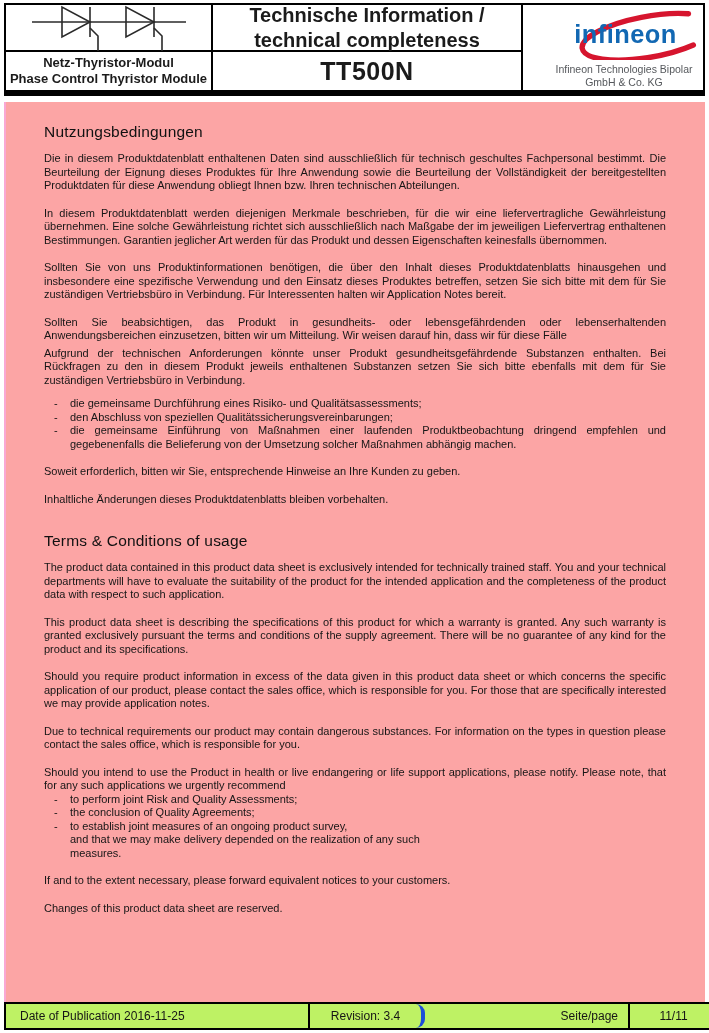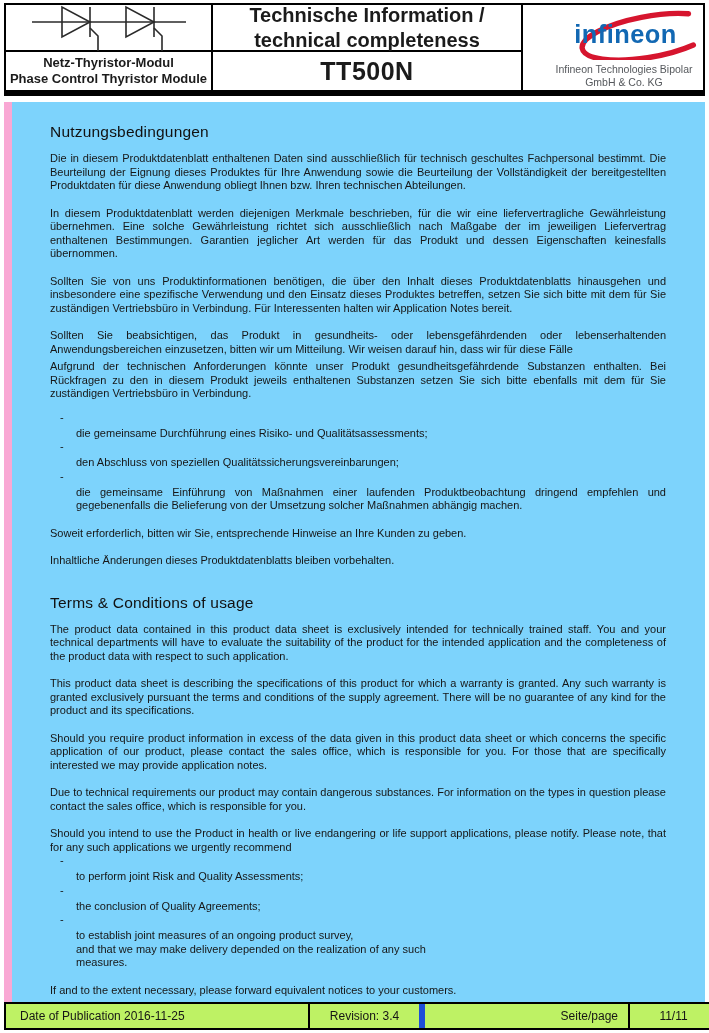--- a/index.html
+++ b/index.html
@@ -35,50 +35,50 @@
   .company-name {
     font-size: 10.5px; line-height: 1.3; color: #55585c;
     width: 162px; text-align: center;
   }
   .logo-svg { display: block; }
   .sym-svg { display: block; }
 
   
   .content {
     position: absolute; top: 102px; left: 4px; width: 701px; height: 900px;
-    border-left: 8px solid #f9a8d4;
+    border-left: 2px solid #f9a8d4;
     padding: 21px 39px 0 38px;
-    background: #7dd3fc;
+    background: #fca5a5;
   }
   .section-heading {
     font-size: 15.5px; font-weight: 400; color: #111;
     margin-bottom: 11px; letter-spacing: 0.2px;
   }
   .section-heading.second { margin-top: 26px; }
   .para {
     font-size: 11px; line-height: 13.5px; text-align: justify;
     margin-bottom: 14px; color: #161616;
   }
   .bullet-list { margin: -4px 0 14px 0; }
   .bullet-row { display: flex; font-size: 11px; line-height: 13.5px; color: #161616; }
   .bullet-dash { width: 26px; padding-left: 10px; flex: 0 0 26px; }
-  .bullet-text { flex: 1; text-align: justify; white-space: pre-line; margin-top: 16px; }
+  .bullet-text { flex: 1; text-align: justify; white-space: pre-line; }
 
   
   .footer {
     position: absolute; top: 1002px; left: 4px; width: 705px; height: 28px;
     border-top: 2px solid #000; border-bottom: 2px solid #000; border-left: 2px solid #000;
     display: grid;
     grid-template-columns: 304px 115px 205px 1fr;
     background: #bef264;
     font-size: 12px; color: #161616;
   }
   .f-cell { display: flex; align-items: center; }
   .f-pub   { border-right: 2px solid #000; padding-left: 14px; }
-  .f-rev   { border-right: 6px solid #1d4ed8; justify-content: center; }
+  .f-rev   { border-right: 4px solid #1d4ed8; justify-content: center; border-radius: 9px; }
   .f-seite { border-right: 2px solid #000; justify-content: flex-end; padding-right: 10px; }
   .f-page  { justify-content: center; padding-left: 8px; }
 </style>
 </head>
 <body>
 
 <div class="page">
 
   <div class="header">
     <div class="h-cell h-left-top">

